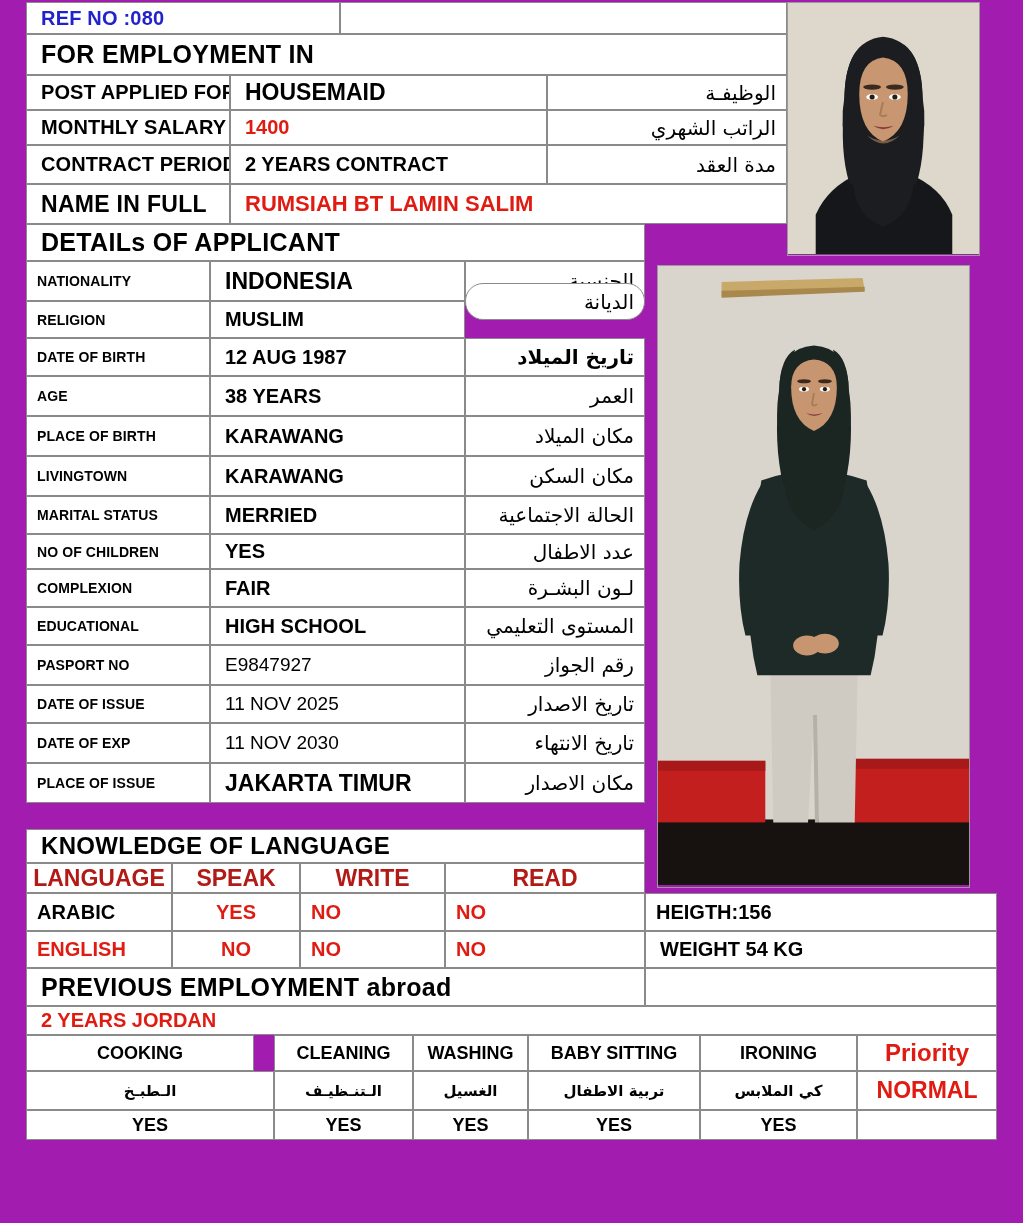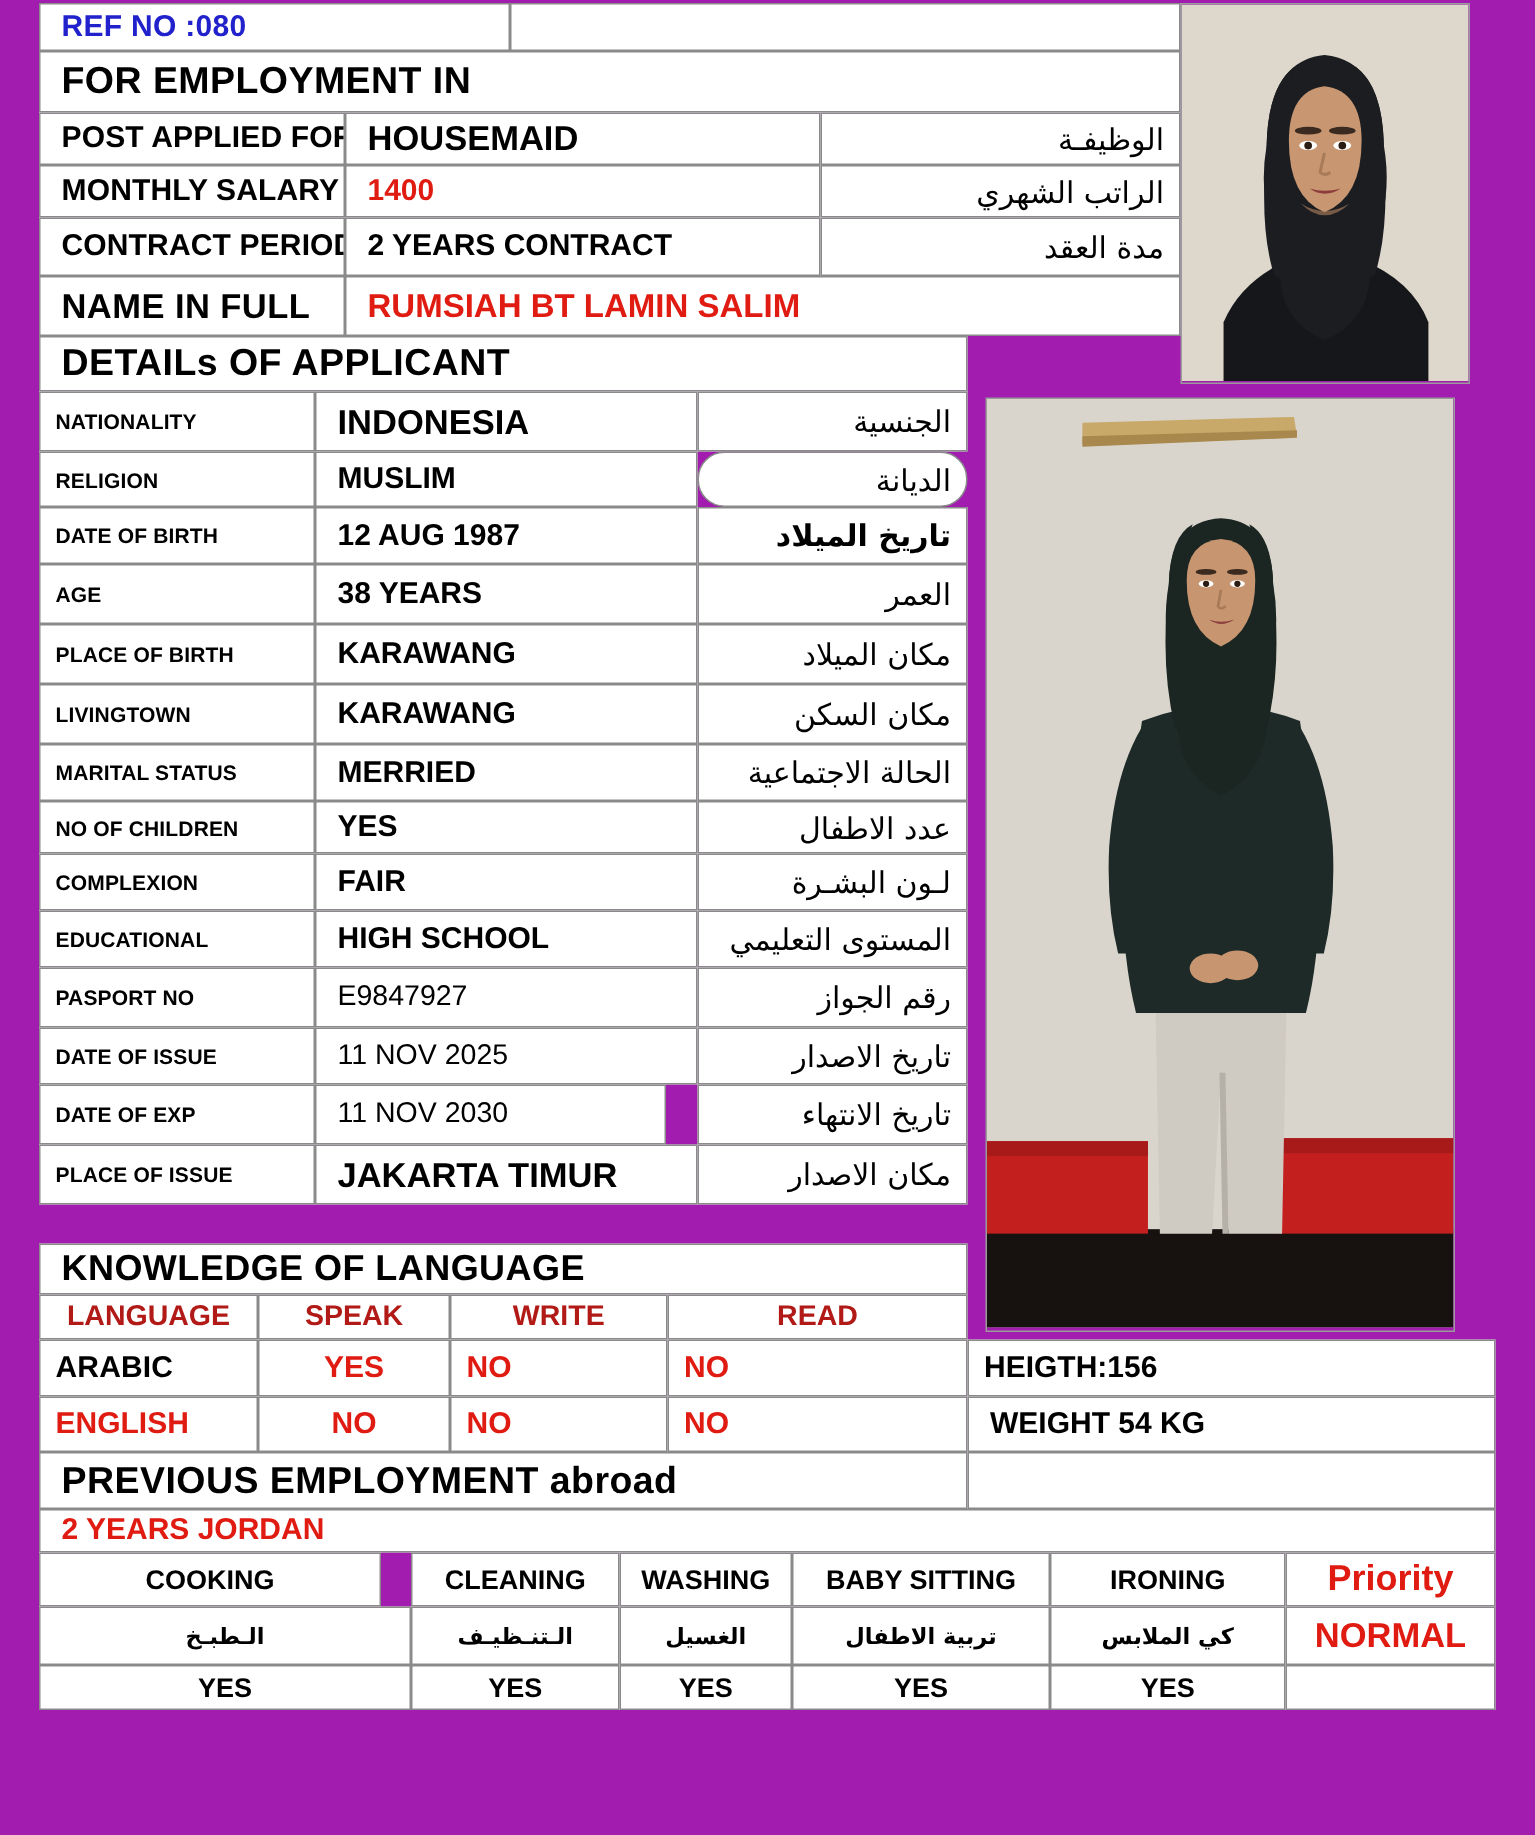--- a/index.html
+++ b/index.html
@@ -33,21 +33,21 @@
 
   
   .t-ref     { color: #2222cc; font-weight: bold; font-size: 20px; letter-spacing: .2px; }
   .t-hdr     { color: #000; font-weight: bold; font-size: 25px; letter-spacing: .3px; }
   .t-lbl-b   { color: #000; font-weight: bold; font-size: 20px; letter-spacing: .1px; }
   .t-lbl-n   { color: #000; font-weight: bold; font-size: 14px; letter-spacing: .1px; }
   .t-val-b   { color: #000; font-weight: bold; font-size: 20px; }
   .t-val-bb  { color: #000; font-weight: bold; font-size: 23px; }
   .t-val-n   { color: #000; font-weight: normal; font-size: 19px; }
   .t-red     { color: #e01b12; font-weight: bold; font-size: 20px; }
-  .t-red-l   { color: #b11a16; font-weight: bold; font-size: 19px; }
+  .t-red-l   { color: #b11a16; font-weight: bold; font-size: 23px; }
   .t-red-big { color: #e01b12; font-weight: bold; font-size: 22px; }
   .t-ar      { font-family: "DejaVu Sans", sans-serif; font-size: 20px; color: #000; direction: rtl; }
   .t-ar-sm   { font-family: "DejaVu Sans", sans-serif; font-size: 15px; color: #000; direction: rtl; font-weight: bold;}
   .t-skill   { color: #000; font-weight: bold; font-size: 18px; }
   .t-yes     { color: #000; font-weight: bold; font-size: 18px; }
   .t-hw      { color: #000; font-weight: bold; font-size: 20px; }
 
   
   .photo {
     position: absolute;
@@ -120,21 +120,21 @@
       </div>
       <div class="cell pad-r" style="left: 465px; top: 261px; width: 180px; height: 40px;">
         <span class="t-ar">الجنسية</span>
       </div>
       <div class="cell pad-l" style="left: 26px; top: 301px; width: 184px; height: 37px;">
         <span class="t-lbl-n">RELIGION</span>
       </div>
       <div class="cell pad-l2" style="left: 210px; top: 301px; width: 255px; height: 37px;">
         <span class="t-val-b">MUSLIM</span>
       </div>
-      <div class="cell pad-r" style="left: 465px; top: 301px; width: 180px; height: 37px; border-radius: 18px;">
+      <div class="cell pad-r" style="left: 465px; top: 283px; width: 180px; height: 37px; border-radius: 18px;">
         <span class="t-ar">الديانة</span>
       </div>
       <div class="cell pad-l" style="left: 26px; top: 338px; width: 184px; height: 38px;">
         <span class="t-lbl-n">DATE OF BIRTH</span>
       </div>
       <div class="cell pad-l2" style="left: 210px; top: 338px; width: 255px; height: 38px;">
         <span class="t-val-b">12  AUG 1987</span>
       </div>
       <div class="cell pad-r" style="left: 465px; top: 338px; width: 180px; height: 38px; font-weight: bold;">
         <span class="t-ar">تاريخ الميلاد</span>
@@ -216,21 +216,21 @@
       </div>
       <div class="cell pad-l2" style="left: 210px; top: 685px; width: 255px; height: 38px;">
         <span class="t-val-n">11 NOV 2025</span>
       </div>
       <div class="cell pad-r" style="left: 465px; top: 685px; width: 180px; height: 38px;">
         <span class="t-ar">تاريخ الاصدار</span>
       </div>
       <div class="cell pad-l" style="left: 26px; top: 723px; width: 184px; height: 40px;">
         <span class="t-lbl-n">DATE OF EXP</span>
       </div>
-      <div class="cell pad-l2" style="left: 210px; top: 723px; width: 234px; height: 40px;">
+      <div class="cell pad-l2" style="left: 210px; top: 723px; width: 255px; height: 40px;">
         <span class="t-val-n">11 NOV 2030</span>
       </div>
       <div class="cell pad-r" style="left: 465px; top: 723px; width: 180px; height: 40px;">
         <span class="t-ar">تاريخ الانتهاء</span>
       </div>
       <div class="cell pad-l" style="left: 26px; top: 763px; width: 184px; height: 40px;">
         <span class="t-lbl-n">PLACE OF ISSUE</span>
       </div>
       <div class="cell pad-l2" style="left: 210px; top: 763px; width: 255px; height: 40px;">
         <span class="t-val-bb">JAKARTA TIMUR</span>

